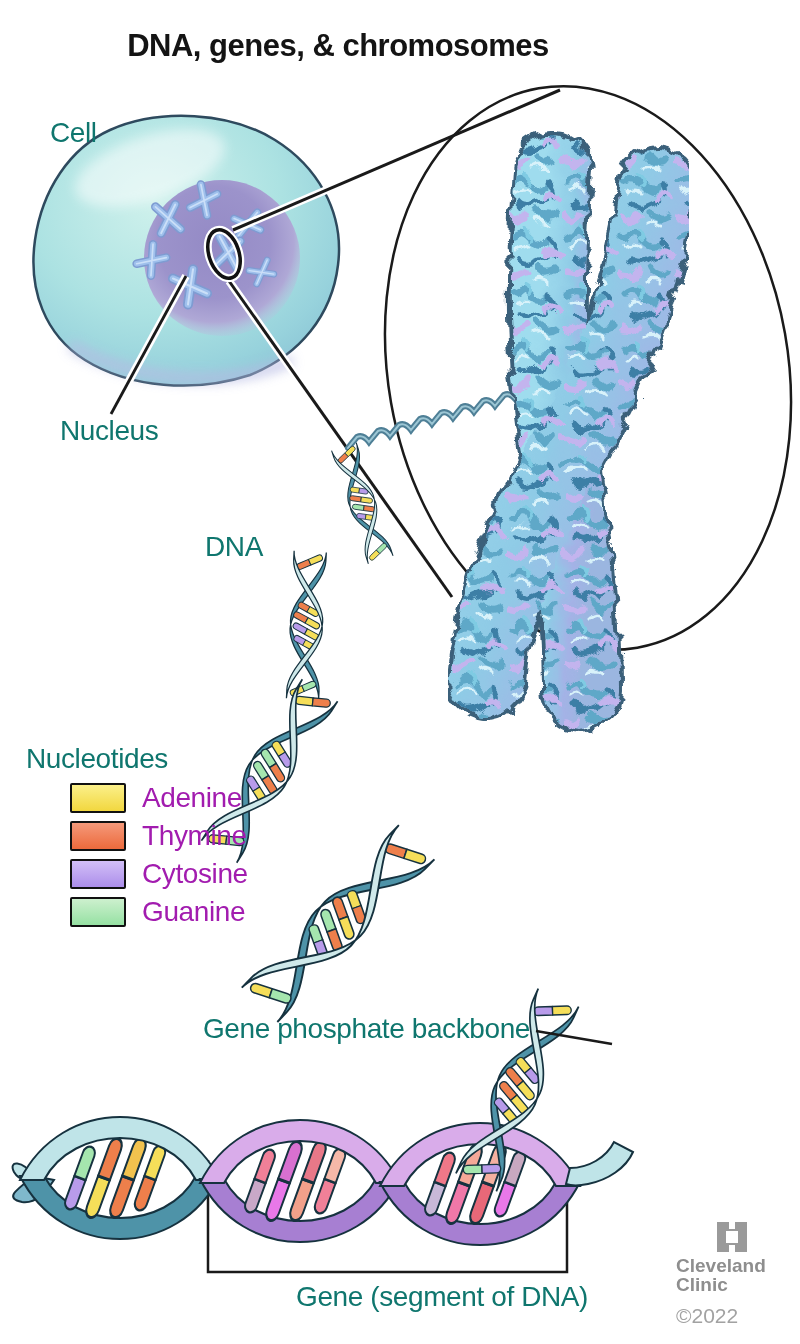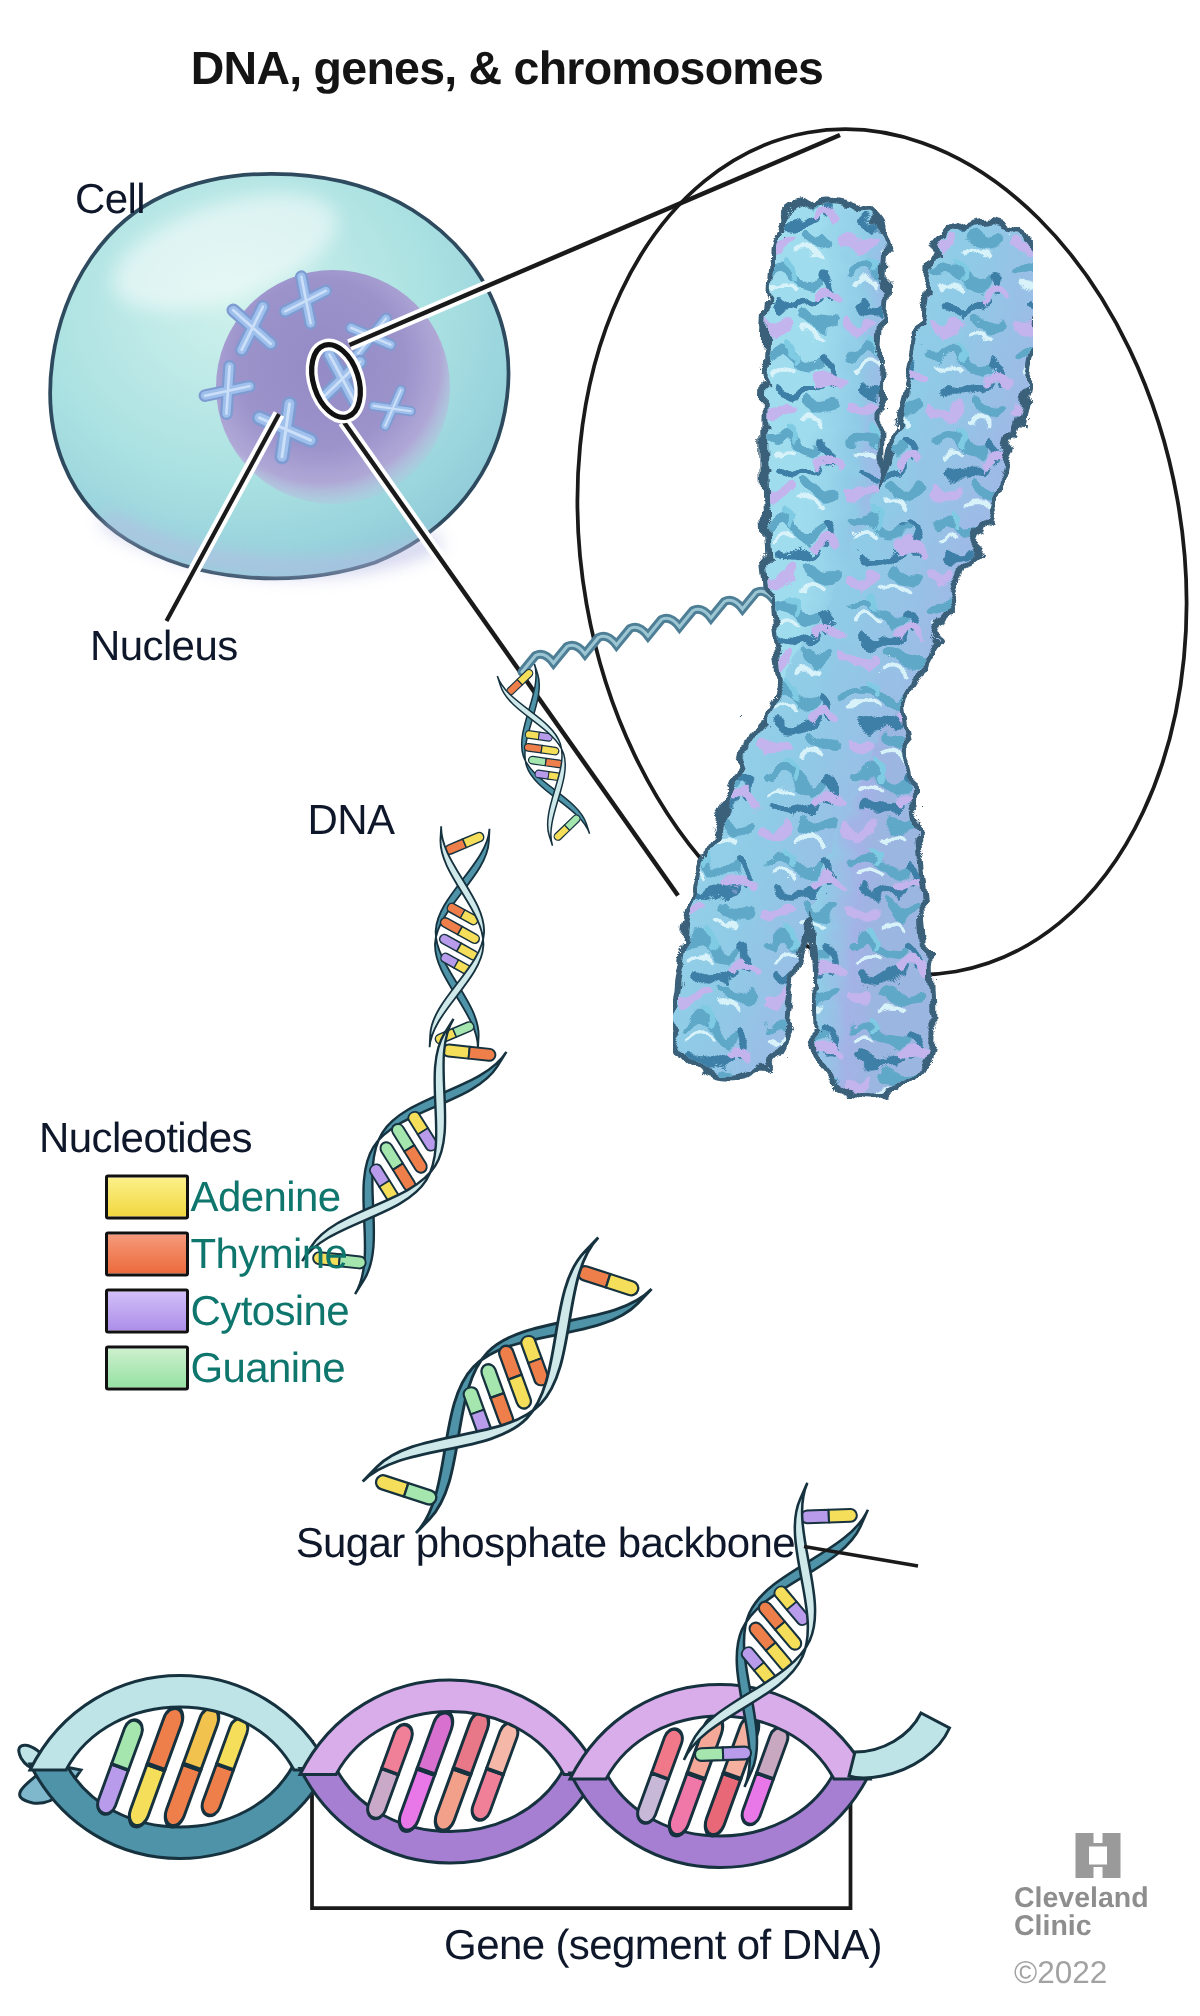--- a/index.html
+++ b/index.html
@@ -1,29 +1,29 @@
 <!DOCTYPE html>
 <html><head>
 <meta charset="utf-8">
 <style>
   html,body{margin:0;padding:0;background:#fff;}
   .canvas{position:relative;width:800px;height:1344px;background:#ffffff;overflow:hidden;
           font-family:"Liberation Sans",sans-serif;}
   .art{position:absolute;left:0;top:0;}
-  .lbl{position:absolute;color:#0f172a;font-size:28px;line-height:1.05;letter-spacing:-0.4px;white-space:nowrap;}
+  .lbl{position:absolute;color:#0f766e;font-size:28px;line-height:1.05;letter-spacing:-0.4px;white-space:nowrap;}
   .title{position:absolute;left:0;top:28px;width:676px;text-align:center;font-size:31px;
          font-weight:bold;color:#141414;letter-spacing:-0.5px;}
   .legend{position:absolute;left:70px;top:784px;}
   .leg-row{display:flex;align-items:center;height:28px;margin-bottom:10px;}
   .sw{width:52px;height:26px;border:2px solid #111;border-radius:2px;flex:0 0 auto;}
   .sw0{background:linear-gradient(#FBF08A,#F2D73F);}
   .sw1{background:linear-gradient(#D2BFF7,#AC8EEA);}
   .sw2{background:linear-gradient(#F5997A,#EC6A3C);}
   .sw3{background:linear-gradient(#CDF0CE,#96E1A3);}
-  .leg-row span{margin-left:1px;font-size:28px;color:#0f766e;letter-spacing:-0.4px;}
+  .leg-row span{margin-left:16px;font-size:28px;color:#a21caf;letter-spacing:-0.4px;}
   .sugar{position:absolute;left:130px;top:1014px;width:400px;text-align:right;}
   .gene{position:absolute;left:188px;top:1282px;width:400px;text-align:right;white-space:nowrap;}
   .credit{position:absolute;left:676px;top:1222px;width:112px;color:#8E8E8E;}
   .cc-mark{position:relative;width:30px;height:30px;margin:0 auto 4px auto;background:#9a9a9a;}
   .cc-mark:before{content:"";position:absolute;left:9px;top:9px;width:12px;height:12px;background:#fff;}
   .cc-mark:after{content:"";position:absolute;left:12px;top:0;width:6px;height:30px;background:
      linear-gradient(#fff 0 7px,transparent 7px 23px,#fff 23px 30px);}
   .cc-name{font-size:19px;font-weight:bold;line-height:19px;color:#8E8E8E;}
   .cc-year{font-size:21px;color:#A2A2A2;margin-top:10px;}
 </style>
@@ -201,21 +201,21 @@
     <div class="leg-row">
       <div class="sw sw1"></div>
       <span>Cytosine</span>
     </div>
     <div class="leg-row">
       <div class="sw sw3"></div>
       <span>Guanine</span>
     </div>
   </div>
 
-  <div class="lbl sugar">Sugar phosphate backbone</div>
+  <div class="lbl sugar">Gene phosphate backbone</div>
   <div class="lbl gene">Gene (segment of DNA)</div>
 
   <div class="credit">
     <div class="cc-mark"></div>
     <div class="cc-name">Cleveland</div>
     <div class="cc-name">Clinic</div>
     <div class="cc-year">©2022</div>
   </div>
 </div>
 

